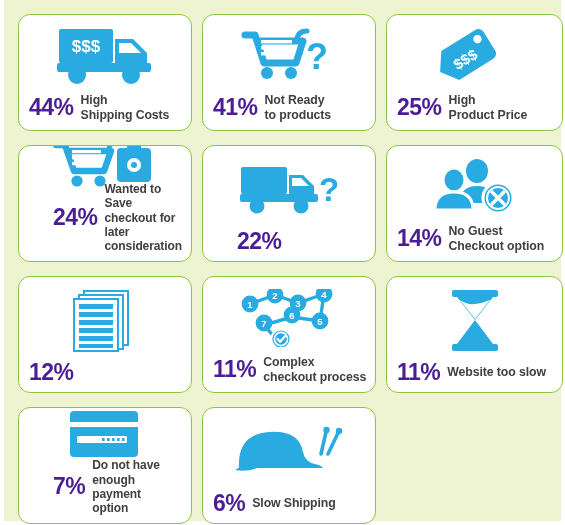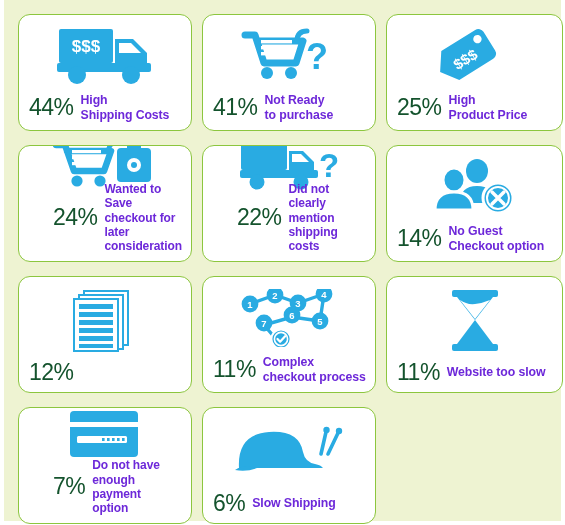--- a/index.html
+++ b/index.html
@@ -46,29 +46,29 @@
     min-height:0;
   }
   .icon-wrap svg{display:block;}
   .stat-row{
     display:flex;
     align-items:center;
     gap:7px;
     padding-left:2px;
   }
   .pct{
-    color:#14532d;
-    font-weight:normal;
+    color:#4c1d95;
+    font-weight:bold;
     font-size:23px;
     line-height:1;
     letter-spacing:-0.5px;
     white-space:nowrap;
   }
   .label{
-    color:#6d28d9;
+    color:#404040;
     font-weight:bold;
     font-size:12.3px;
     line-height:1.18;
     letter-spacing:-0.1px;
   }
   .label.tight{font-size:12px;}
   .stat-row.lines3{align-items:center;margin-left:24px;}
 </style>
 </head>
 <body>
@@ -107,21 +107,21 @@
           <circle cx="26" cy="46" r="6" fill="#29abe2"></circle>
           <circle cx="50" cy="46" r="6" fill="#29abe2"></circle>
           <path d="M56 14 q0 -10 10 -10" fill="none" stroke="#29abe2" stroke-width="5" stroke-linecap="round"></path>
           <text x="76" y="42" font-family="Liberation Sans, sans-serif" font-size="36" font-weight="bold" fill="#29abe2" text-anchor="middle">?</text>
         </svg>
       </div>
       <div class="stat-row">
         <span class="pct">41%</span>
         <span class="label">
           <span>Not Ready</span><br>
-          <span>to purchase</span>
+          <span>to products</span>
         </span>
       </div>
     </div>
 
     <div class="card">
       <div class="icon-wrap">
         <svg width="84" height="60" viewBox="0 0 84 60" aria-hidden="true">
           <g transform="rotate(-32 42 30)">
             <path d="M16 8 h40 a6 6 0 0 1 6 6 v22 a6 6 0 0 1 -6 6 h-40 l-12 -17 z" fill="#29abe2"></path>
             <circle cx="53" cy="17" r="4.2" fill="#ffffff"></circle>
@@ -171,25 +171,20 @@
           <path d="M52 12 h14 l11 11 v8 h-25 z" fill="#29abe2"></path>
           <path d="M55 15 h9 l8 8 h-17 z" fill="#ffffff"></path>
           <rect x="3" y="31" width="78" height="8" rx="2" fill="#29abe2"></rect>
           <circle cx="20" cy="43" r="7.5" fill="#29abe2"></circle>
           <circle cx="64" cy="43" r="7.5" fill="#29abe2"></circle>
           <text x="92" y="38" font-family="Liberation Sans, sans-serif" font-size="33" font-weight="bold" fill="#29abe2" text-anchor="middle">?</text>
         </svg>
       </div>
       <div class="stat-row lines3">
         <span class="pct">22%</span>
-        <span class="label tight">
-          <span>Did not clearly</span><br>
-          <span>mention</span><br>
-          <span>shipping costs</span>
-        </span>
       </div>
     </div>
 
     <div class="card">
       <div class="icon-wrap">
         <svg width="96" height="58" viewBox="0 0 96 58" aria-hidden="true">
           <ellipse cx="50" cy="13" rx="11" ry="12" fill="#29abe2"></ellipse>
           <path d="M33 45 q0 -17 17 -17 q17 0 17 17 z" fill="#29abe2"></path>
           <ellipse cx="27" cy="22" rx="11" ry="12" fill="#29abe2" stroke="#ffffff" stroke-width="3"></ellipse>
           <path d="M8 52 q0 -18 19 -18 q19 0 19 18 z" fill="#29abe2" stroke="#ffffff" stroke-width="3"></path>

